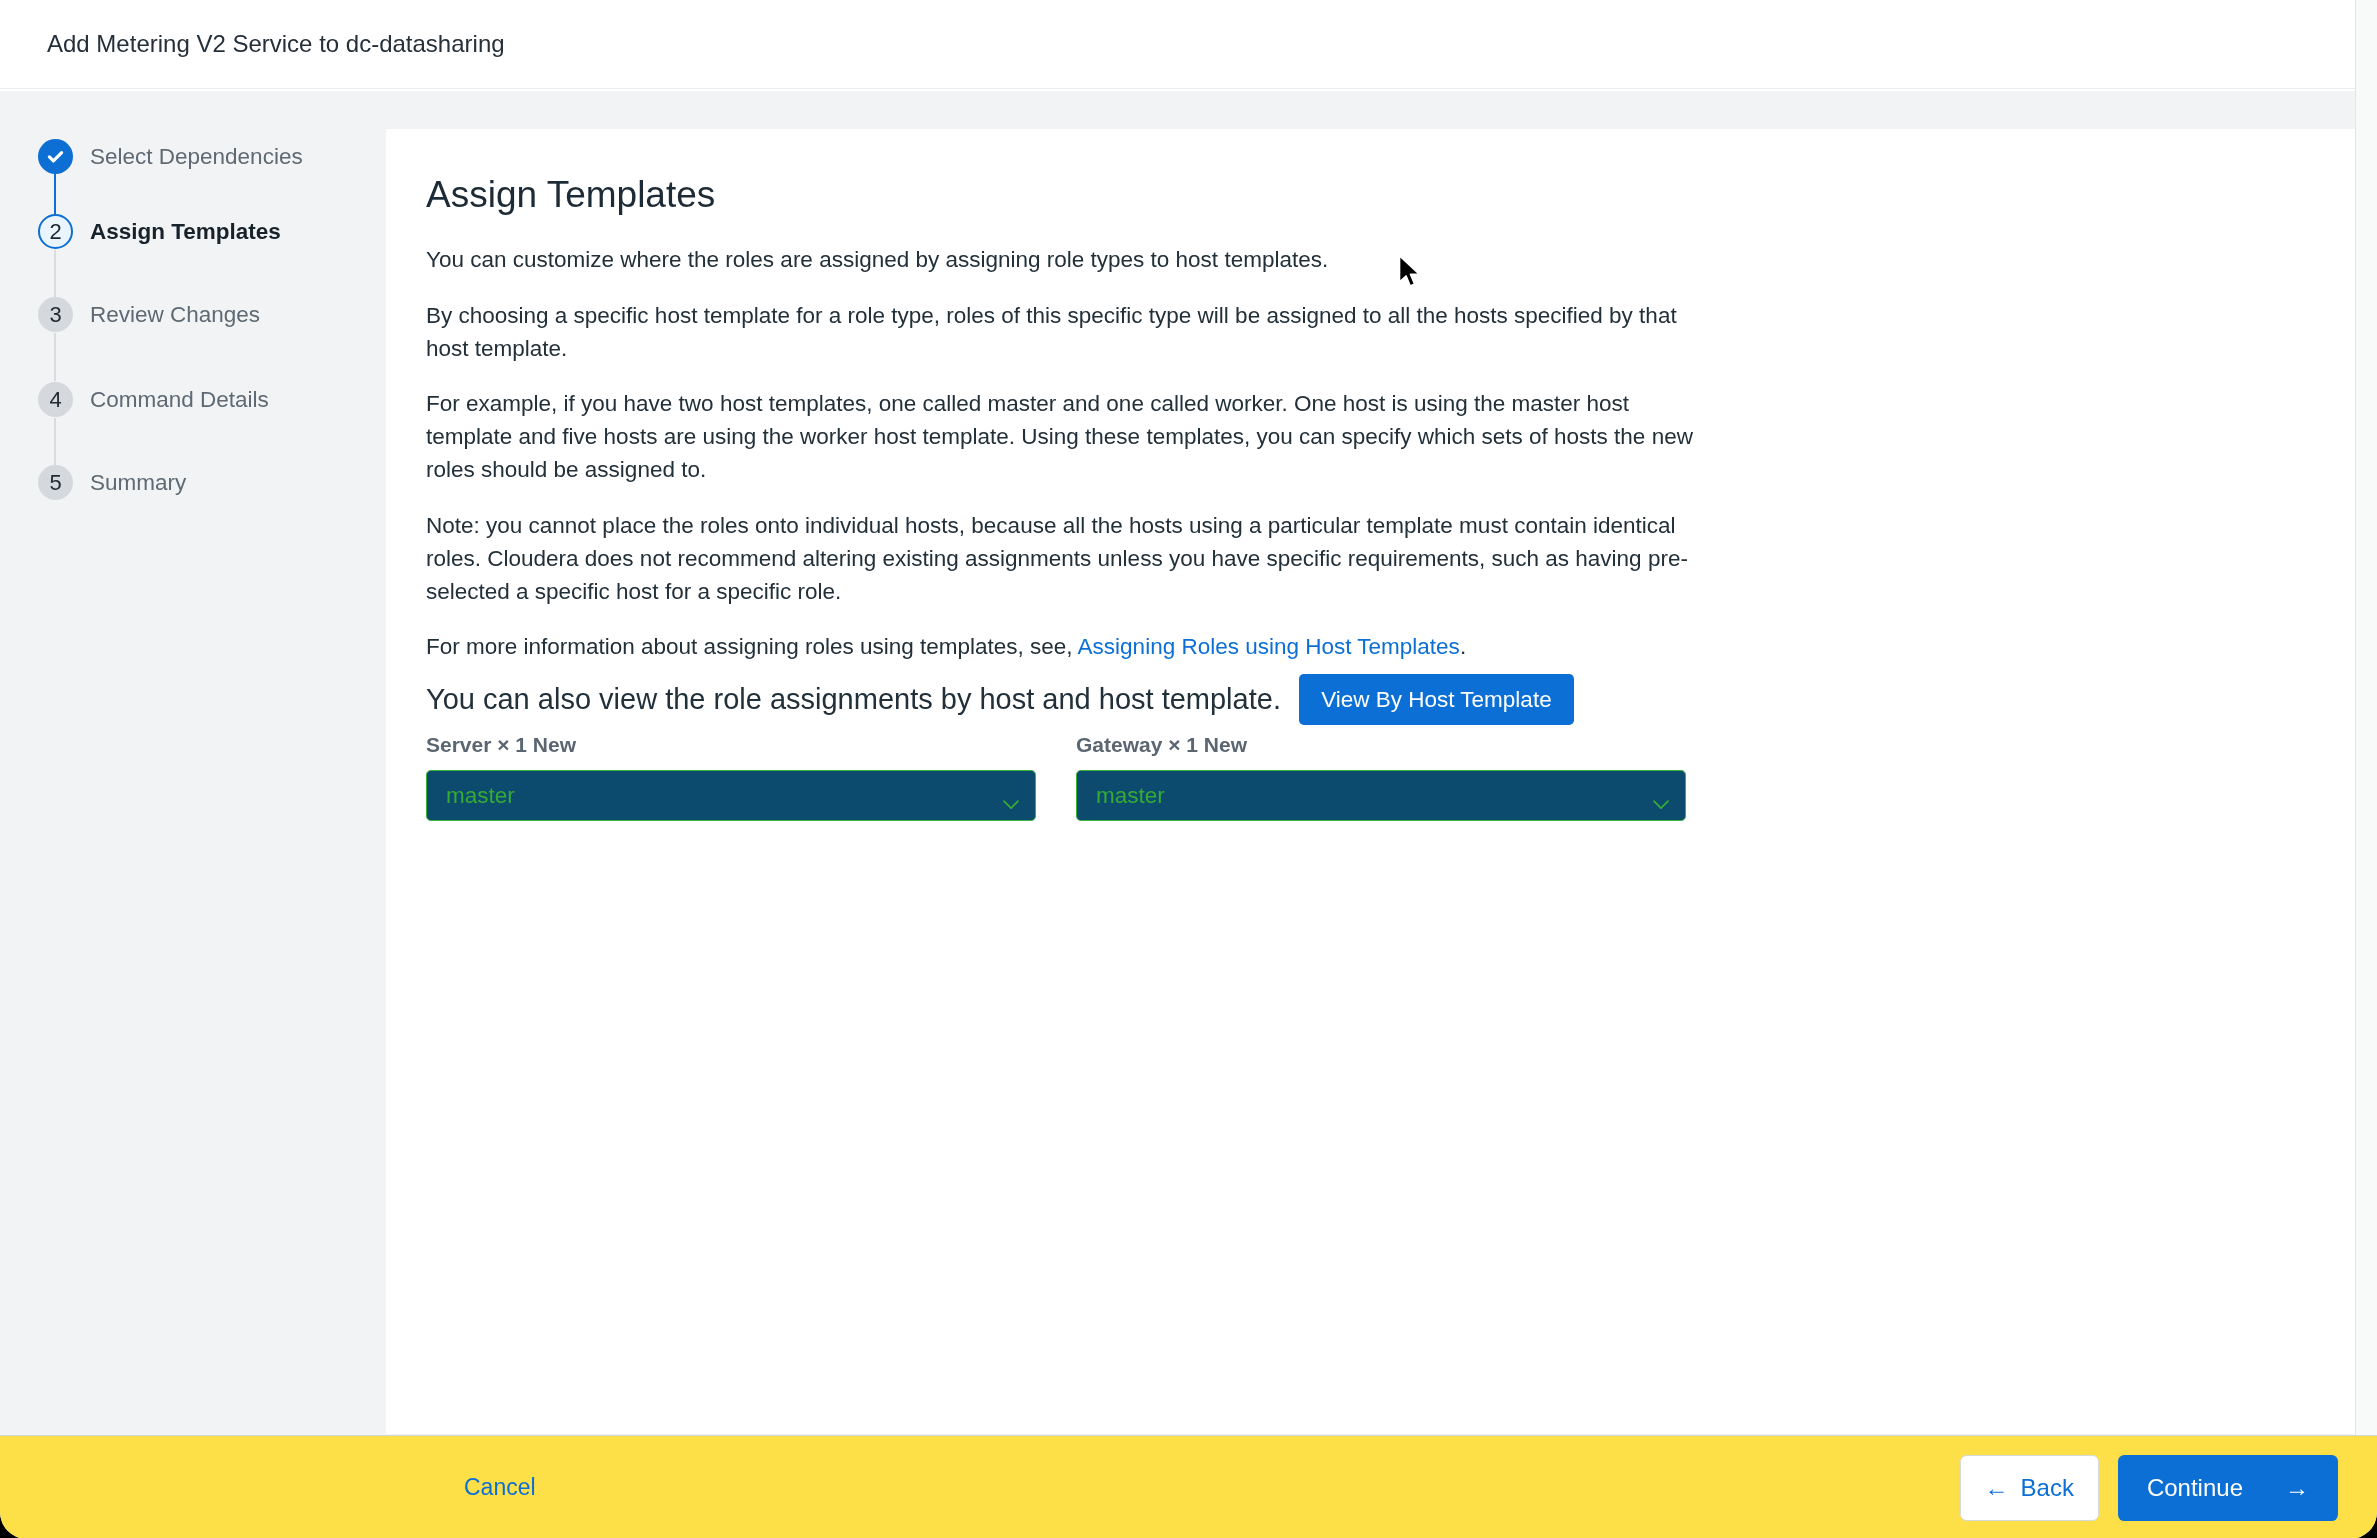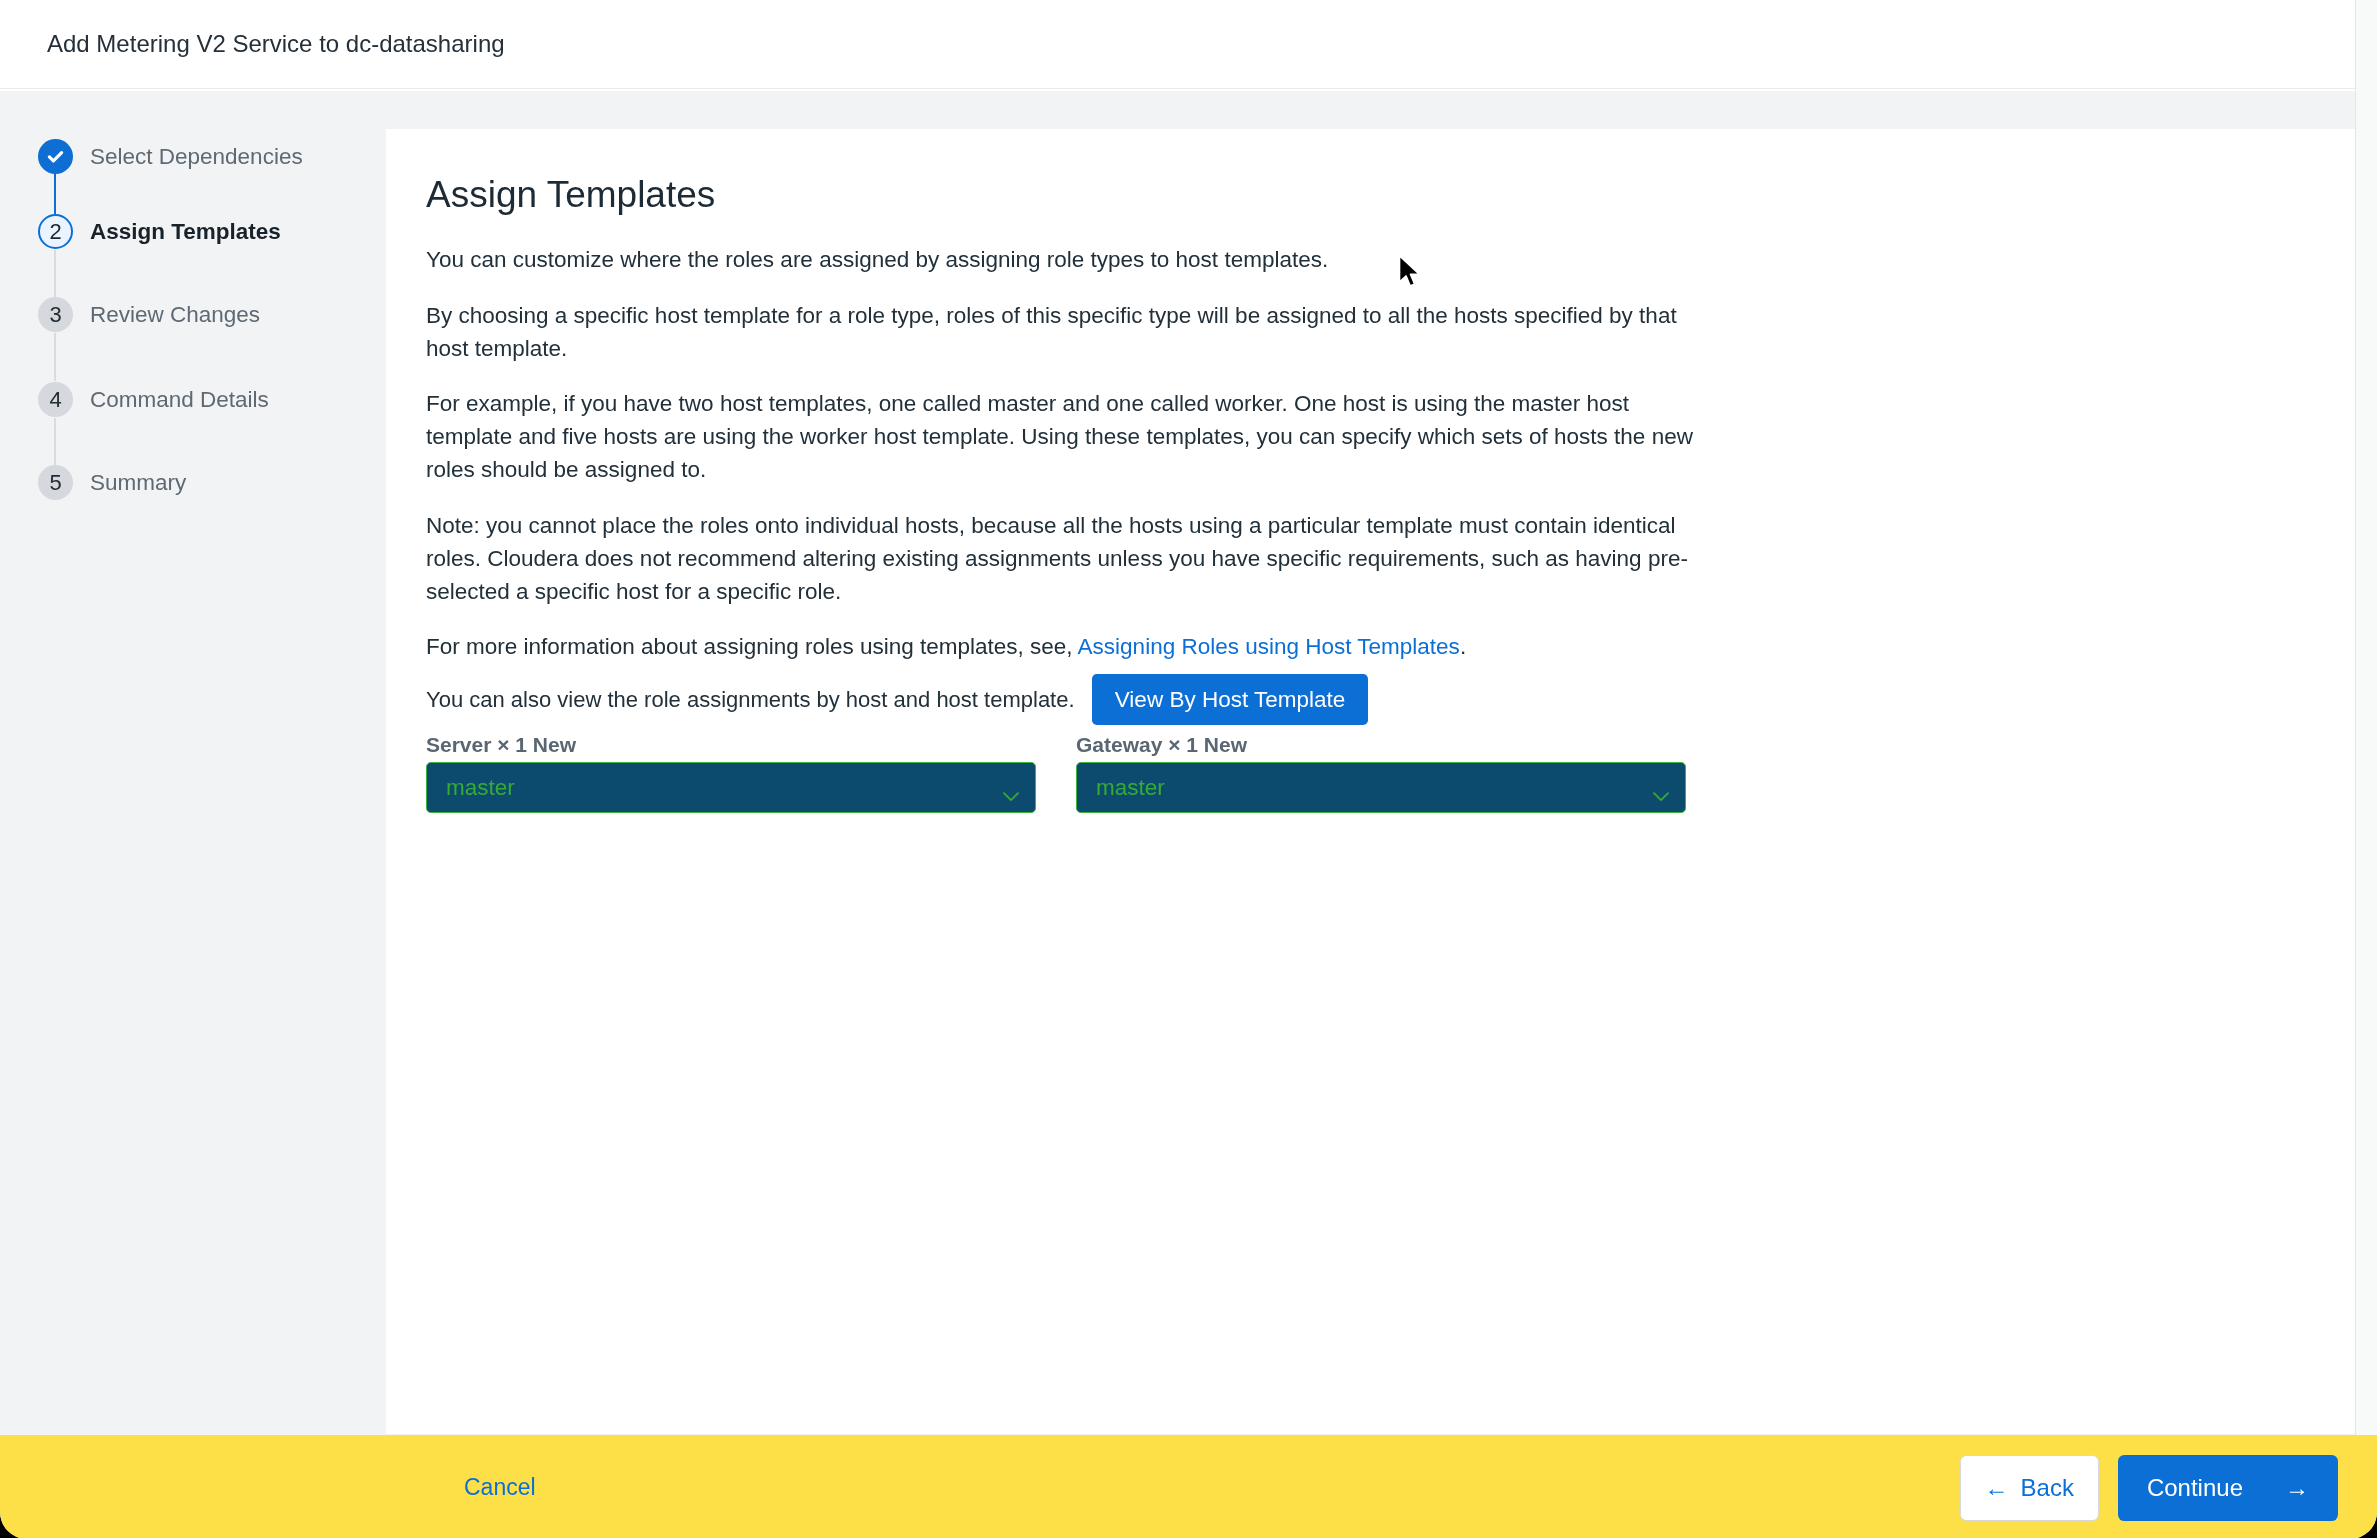--- a/index.html
+++ b/index.html
@@ -45,28 +45,28 @@
   .panel {
     position:absolute; left:386px; top:129px; width:1969px; height:1305px;
     background:#fff;
   }
   .content { padding:45px 0 0 40px; width:1446px; }
   .content h2 { margin:0 0 27px; font-size:37px; font-weight:400; color:#1d2b36; }
   .content p { margin:0 0 22.5px; font-size:22.5px; line-height:33px; color:#22303a; white-space:pre-line; width:1398px; }
   .content p.info { margin-bottom:1.6px; }
   .link { color:#0b6fd6; text-decoration:none; cursor:pointer; }
   .view-row { display:flex; align-items:center; gap:17.7px; height:51px; margin-top:11.2px; }
-  .view-row .sentence { font-size:22px; color:#22303a; }
+  .view-row .sentence { font-size:29px; color:#22303a; }
   .view-btn {
     height:51px; padding:0 22.5px; border:none; border-radius:4.8px;
     background:#0b6fd6; color:#fff; font-size:22.5px; font-family:inherit; cursor:pointer;
   }
   .assign-grid { display:flex; gap:40px; margin-top:8px; }
   .assign-col { width:610px; }
-  .assign-label { font-size:21px; font-weight:700; color:#5a6671; margin-bottom:5px; }
+  .assign-label { font-size:21px; font-weight:700; color:#5a6671; margin-bottom:13px; }
   .select-box {
     position:relative; height:51px; border:1.6px solid #3bb33c; border-radius:4.8px;
     background:#0c4a6e; display:flex; align-items:center; padding:0 48px 0 19px;
     color:#35ab36; font-size:22.5px; cursor:pointer;
   }
   .select-box .chev { position:absolute; right:16px; top:19px; }
   
   .footer {
     position:absolute; left:0; bottom:0; width:2377px; height:104px;
     background:#fde047; border-top:1.6px solid #d3d6da; display:flex; align-items:center;

